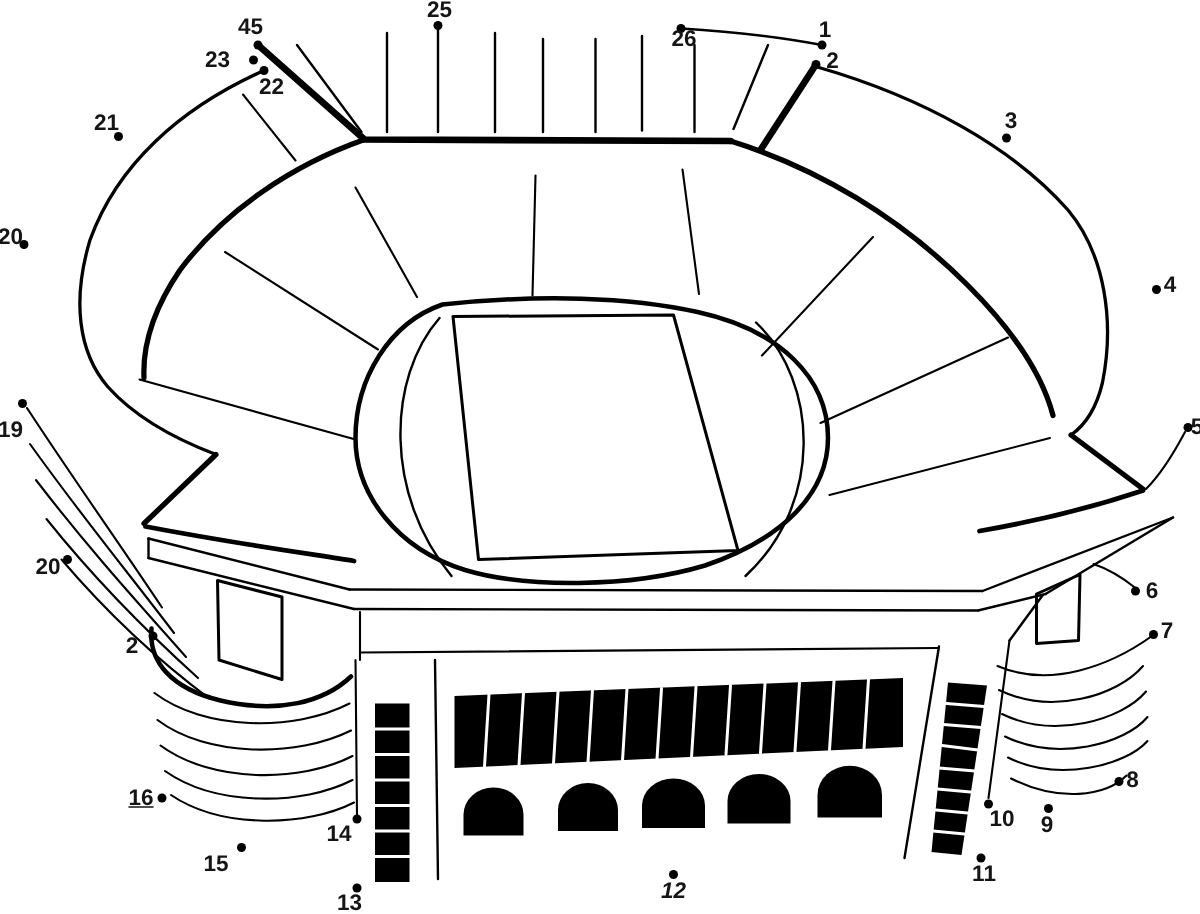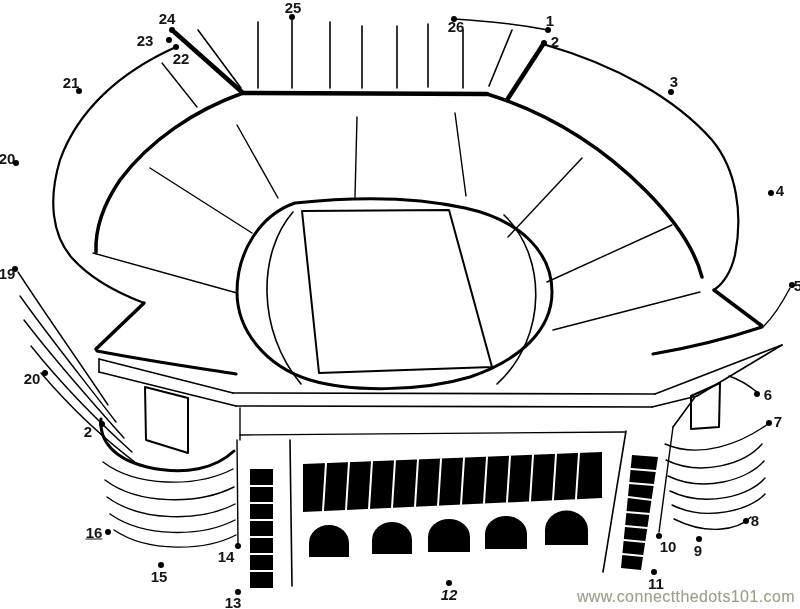--- a/index.html
+++ b/index.html
@@ -195,39 +195,38 @@
       <div class="dot-label" style="left: 668px; top: 546px;">10</div>
       <div class="dot" style="left: 654px; top: 572px;"></div>
       <div class="dot-label" style="left: 656px; top: 583px;">11</div>
       <div class="dot" style="left: 449px; top: 583px;"></div>
       <div class="dot-label" style="left: 449px; top: 594px; font-style: italic;">12</div>
       <div class="dot" style="left: 238px; top: 592px;"></div>
       <div class="dot-label" style="left: 233px; top: 602px;">13</div>
       <div class="dot" style="left: 238px; top: 546px;"></div>
       <div class="dot-label" style="left: 226px; top: 556px;">14</div>
       <div class="dot" style="left: 161px; top: 565px;"></div>
-      <div class="dot-label" style="left: 159px; top: 576px;">15</div>
+      <div class="dot-label" style="left: 144px; top: 576px;">15</div>
       <div class="dot" style="left: 108px; top: 532px;"></div>
       <div class="dot-label" style="left: 94px; top: 532px; text-decoration: underline;">16</div>
       <div class="dot" style="left: 102px; top: 424px;"></div>
       <div class="dot-label" style="left: 88px; top: 431px;">2</div>
       <div class="dot" style="left: 45px; top: 373px;"></div>
       <div class="dot-label" style="left: 32px; top: 378px;">20</div>
       <div class="dot" style="left: 15px; top: 269px;"></div>
-      <div class="dot-label" style="left: 7px; top: 273px;">19</div>
+      <div class="dot-label" style="left: 7px; top: 287px;">19</div>
       <div class="dot" style="left: 16px; top: 163px;"></div>
       <div class="dot-label" style="left: 7px; top: 158px;">20</div>
       <div class="dot" style="left: 79px; top: 91px;"></div>
       <div class="dot-label" style="left: 71px; top: 82px;">21</div>
       <div class="dot" style="left: 176px; top: 47px;"></div>
       <div class="dot-label" style="left: 181px; top: 58px;">22</div>
       <div class="dot" style="left: 169px; top: 40px;"></div>
       <div class="dot-label" style="left: 145px; top: 40px;">23</div>
       <div class="dot" style="left: 172px; top: 30px;"></div>
-      <div class="dot-label" style="left: 167px; top: 18px;">24</div>
+      <div class="dot-label" style="left: 167px; top: 18px;">45</div>
       <div class="dot" style="left: 292px; top: 17px;"></div>
       <div class="dot-label" style="left: 293px; top: 7px;">25</div>
       <div class="dot" style="left: 454px; top: 19px;"></div>
       <div class="dot-label" style="left: 456px; top: 26px;">26</div>
     </div>
 
-  <div class="watermark">www.connectthedots101.com</div>
 </div>
 
 </body></html>

